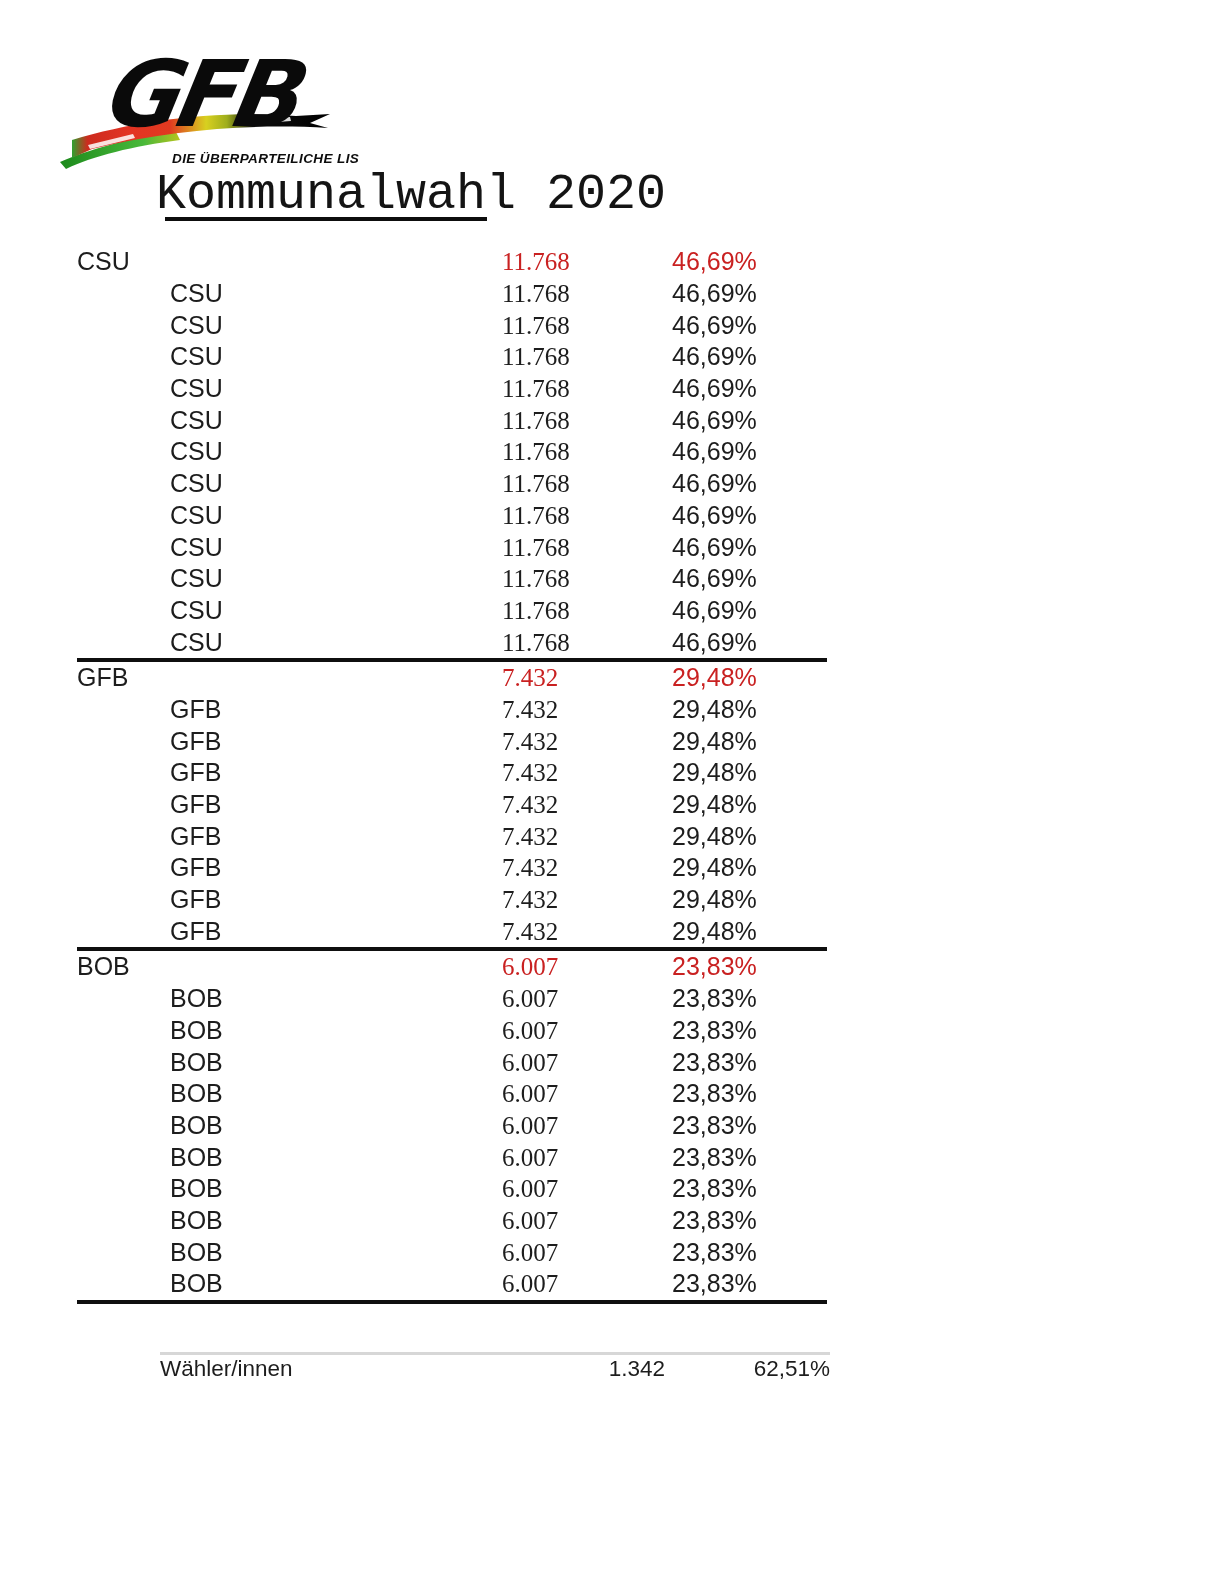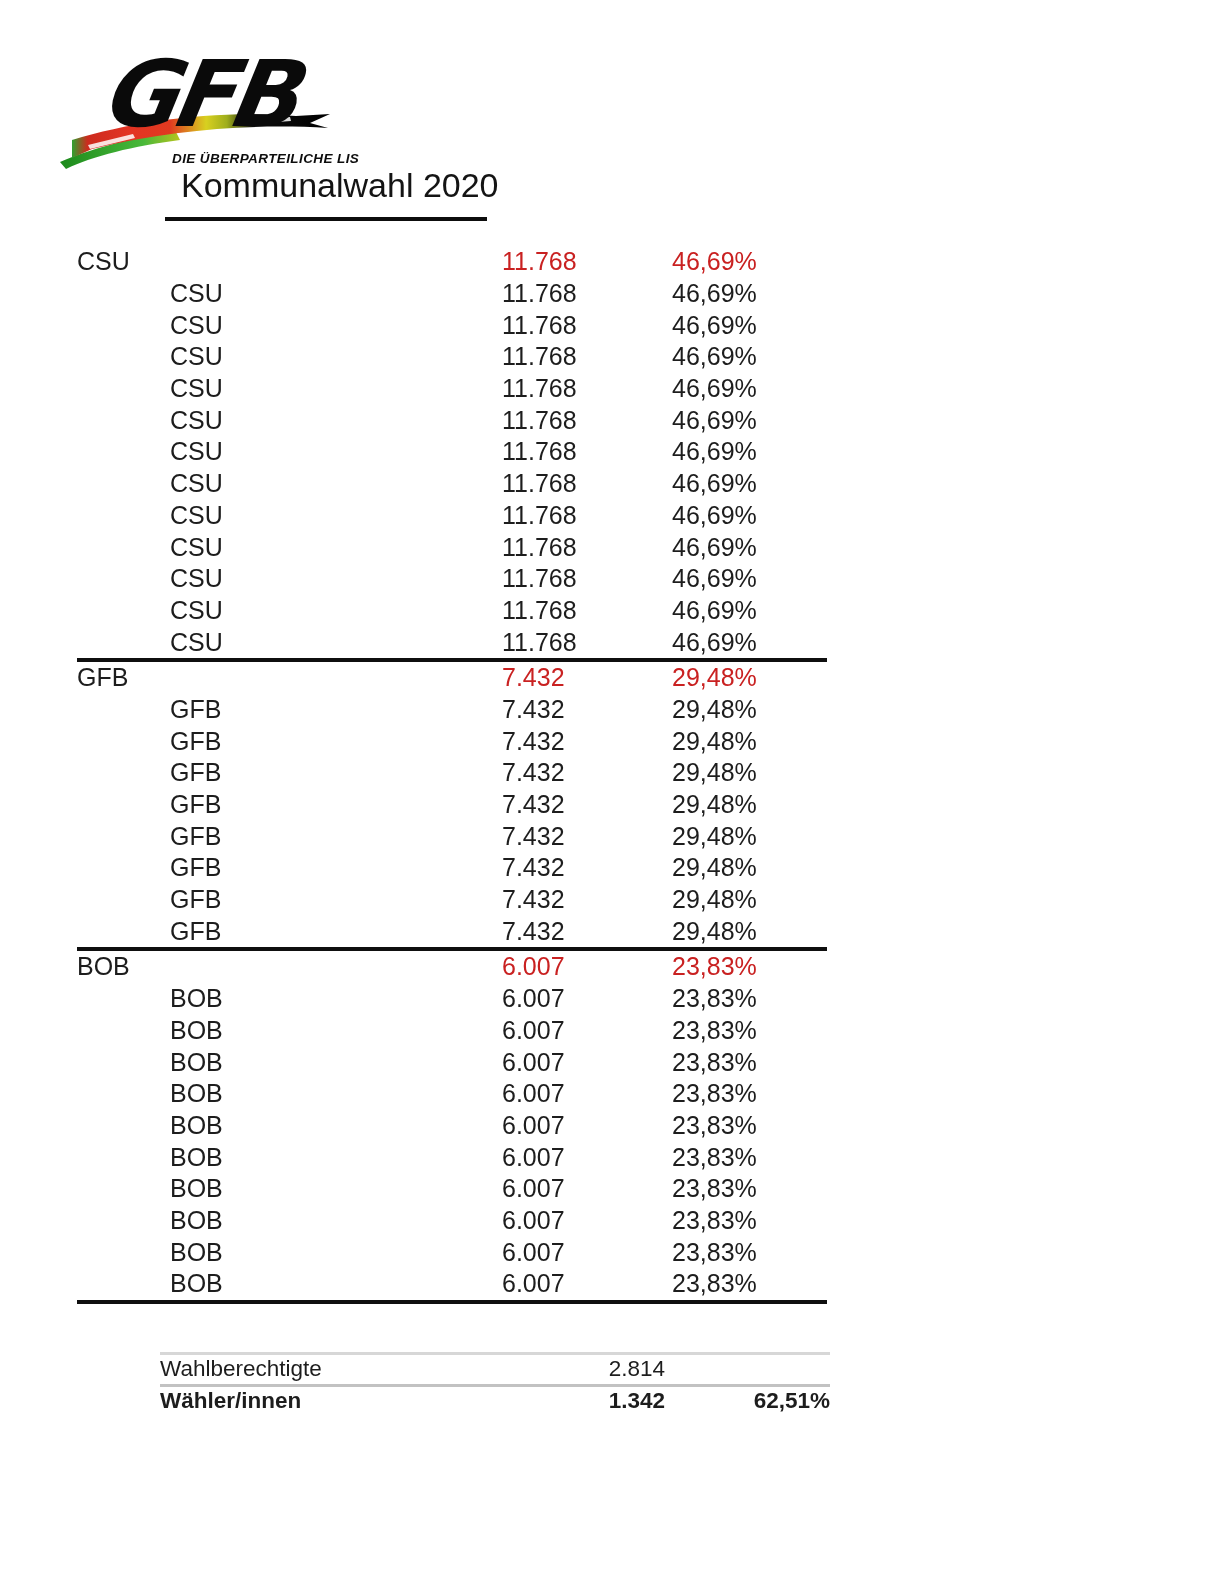--- a/index.html
+++ b/index.html
@@ -11,43 +11,43 @@
     font-family:"Liberation Sans", sans-serif;
     color:#1d1d1d;
     overflow:hidden;
   }
 
   
   .logo { position:absolute; left:58px; top:28px; width:302px; height:142px; }
 
   
   .title {
-    position:absolute; left:181px; top:166px;
-    font-family:Liberation Sans, sans-serif;
-    font-size:34px; font-weight:400; color:#141414;
+    position:absolute; left:156px; top:166px;
+    font-family:Liberation Mono, monospace;
+    font-size:50px; font-weight:400; color:#141414;
     letter-spacing:0px; white-space:nowrap;
   }
   .title-underline {
     position:absolute; left:165px; top:217px;
     width:322px; height:4px; background:#0d0d0d;
   }
 
   
   .results { position:absolute; left:77px; top:246px; width:750px; }
   .party-section { border-bottom:4px solid #0f0f0f; }
   .row {
     display:grid;
     grid-template-columns:93px 332px 170px 1fr;
     height:31.7px; align-items:center;
     font-size:25px; line-height:1;
     white-space:nowrap;
   }
   .party-name { grid-column:1 / 3; }
   .cand-name  { grid-column:2; }
-  .votes      { grid-column:3; }
+  .votes      { grid-column:3;font-family:Liberation Serif, serif; }
   .pct        { grid-column:4; }
   .red { color:#c92121; }
 
   
   .summary { position:absolute; left:160px; top:1352px; width:670px; }
   .s-row {
     display:grid;
     grid-template-columns:340px 165px 1fr;
     height:31.5px; align-items:center;
     font-size:22.5px; line-height:1;
@@ -277,25 +277,20 @@
           <span class="cand-name">BOB</span>
           <span class="votes">6.007</span>
           <span class="pct">23,83%</span>
         </div>
         </div>
     </div>
     </div>
 
   <div class="summary">
 
-  <div class="s-row">
-      <span class="s-label">Wahlberechtigte</span>
-      <span class="s-value">2.814</span>
-      <span class="s-pct"></span>
-    </div>
       <div class="s-row">
       <span class="s-label">Wähler/innen</span>
       <span class="s-value">1.342</span>
       <span class="s-pct">62,51%</span>
     </div>
     </div>
 
 </div>
 
 </body></html>

